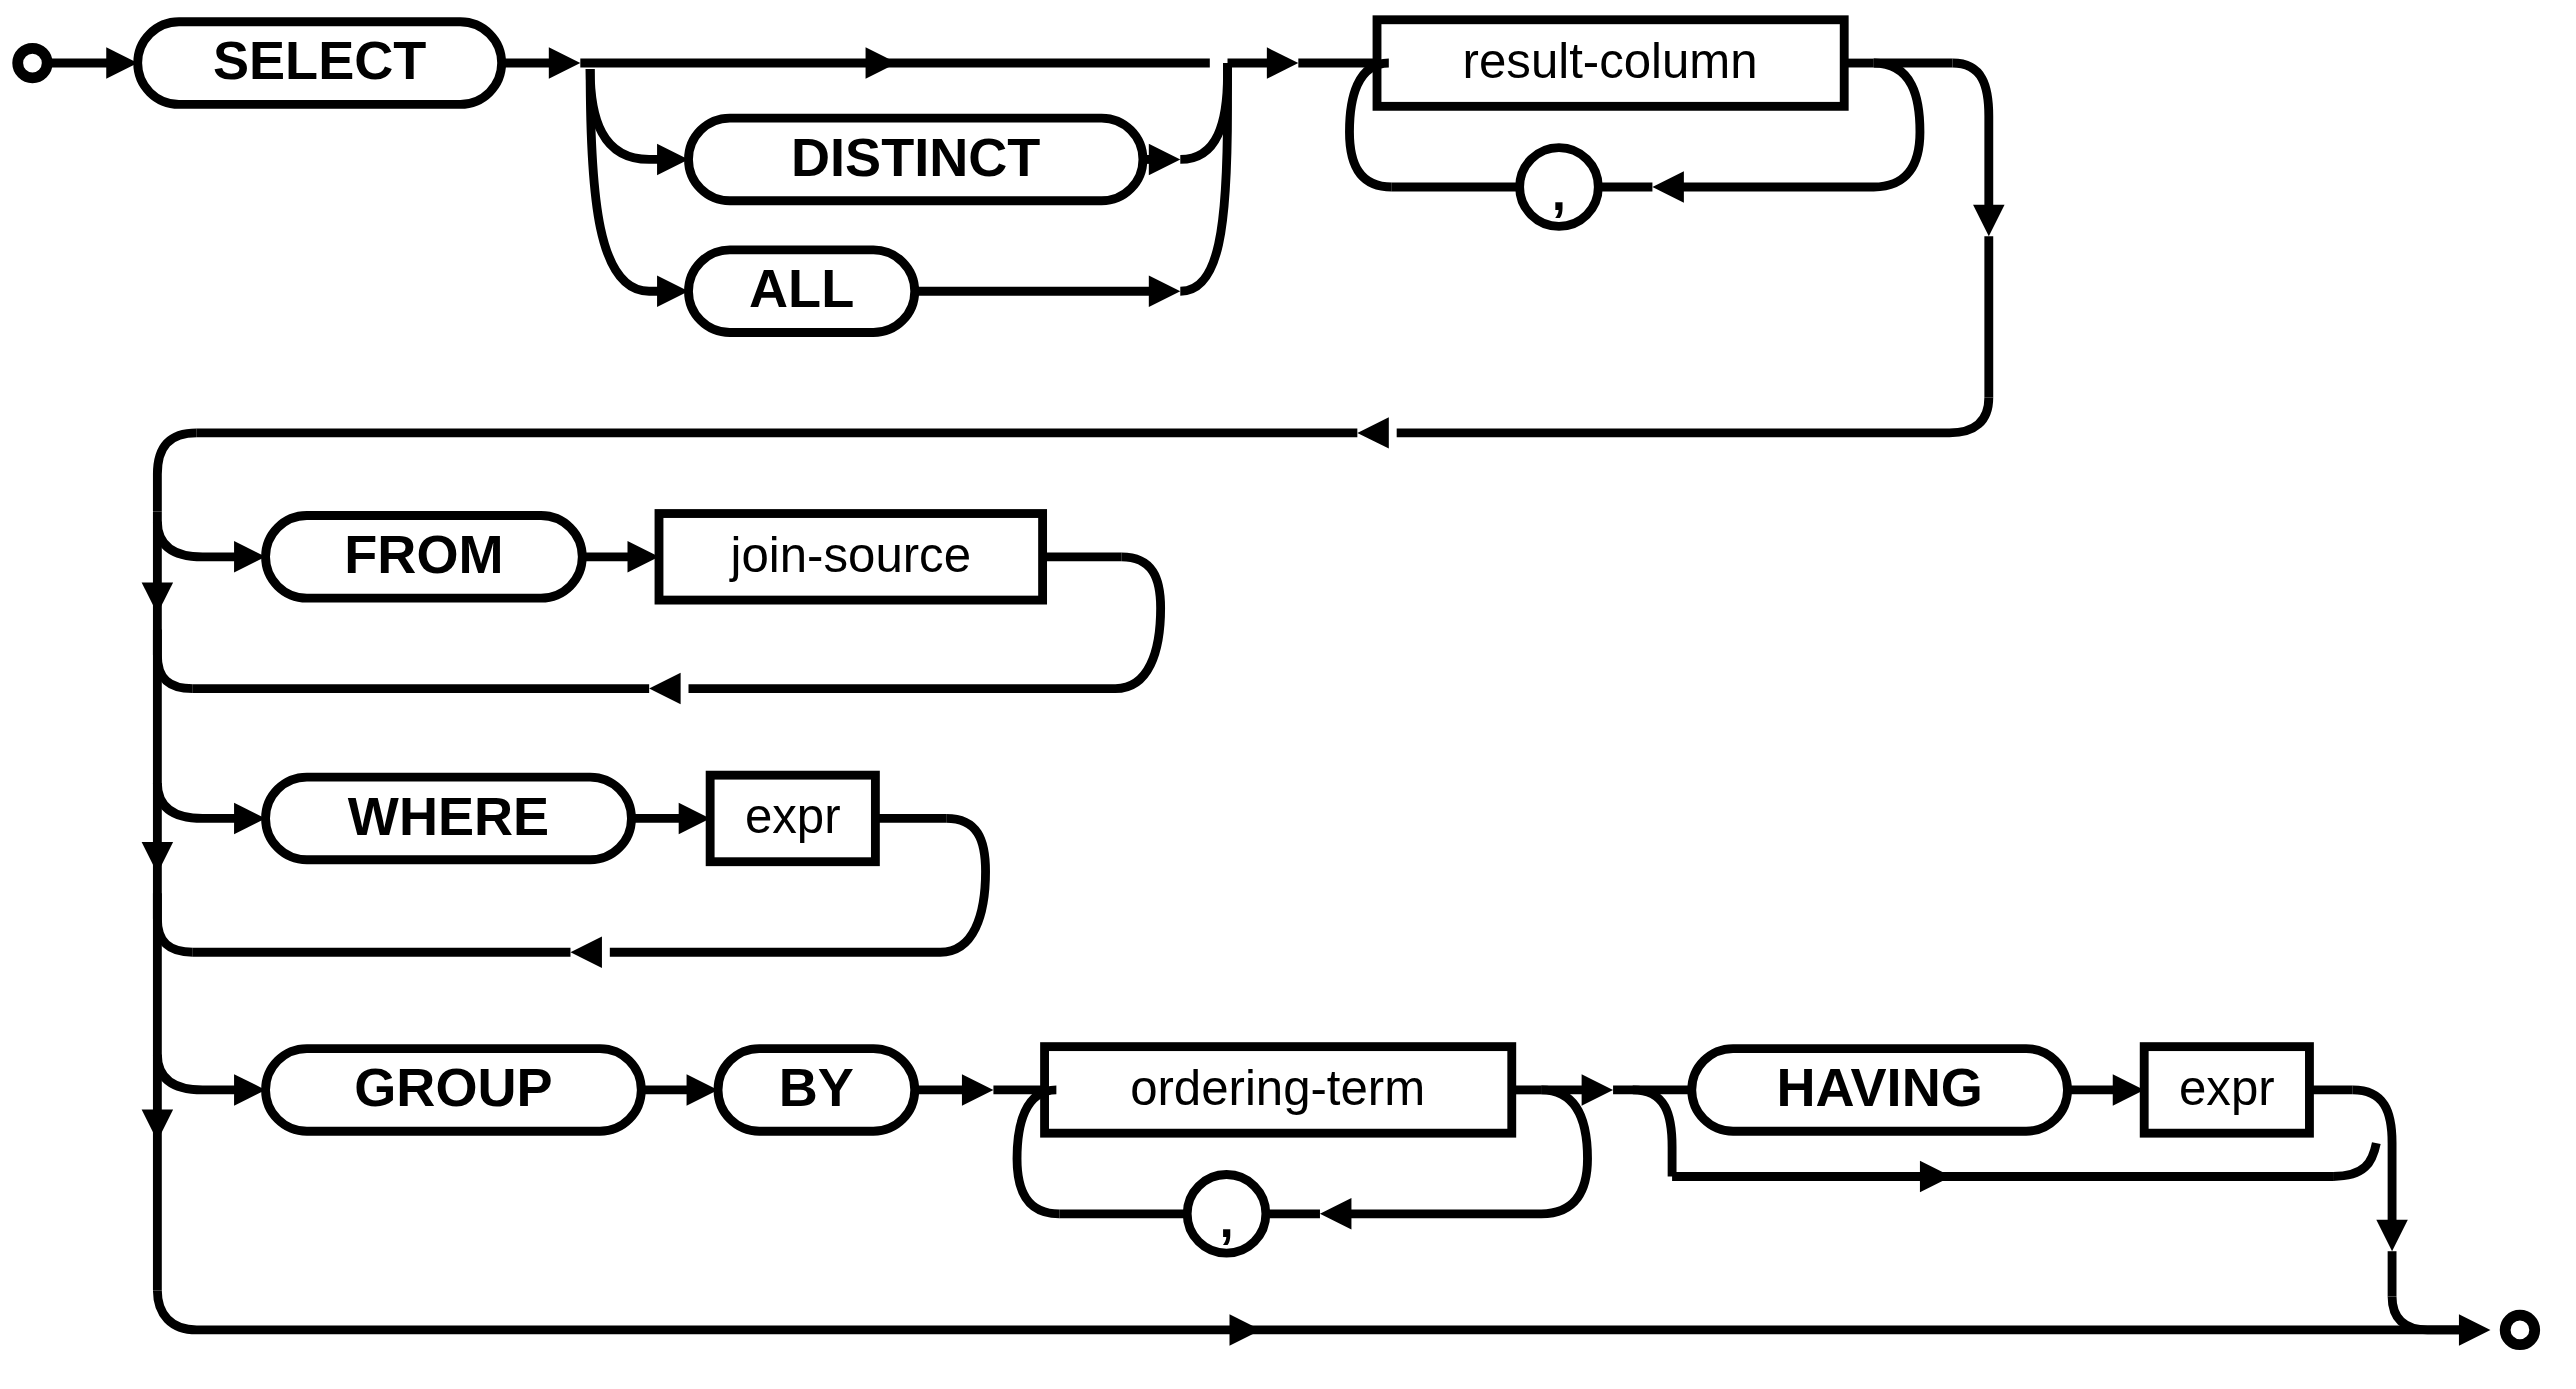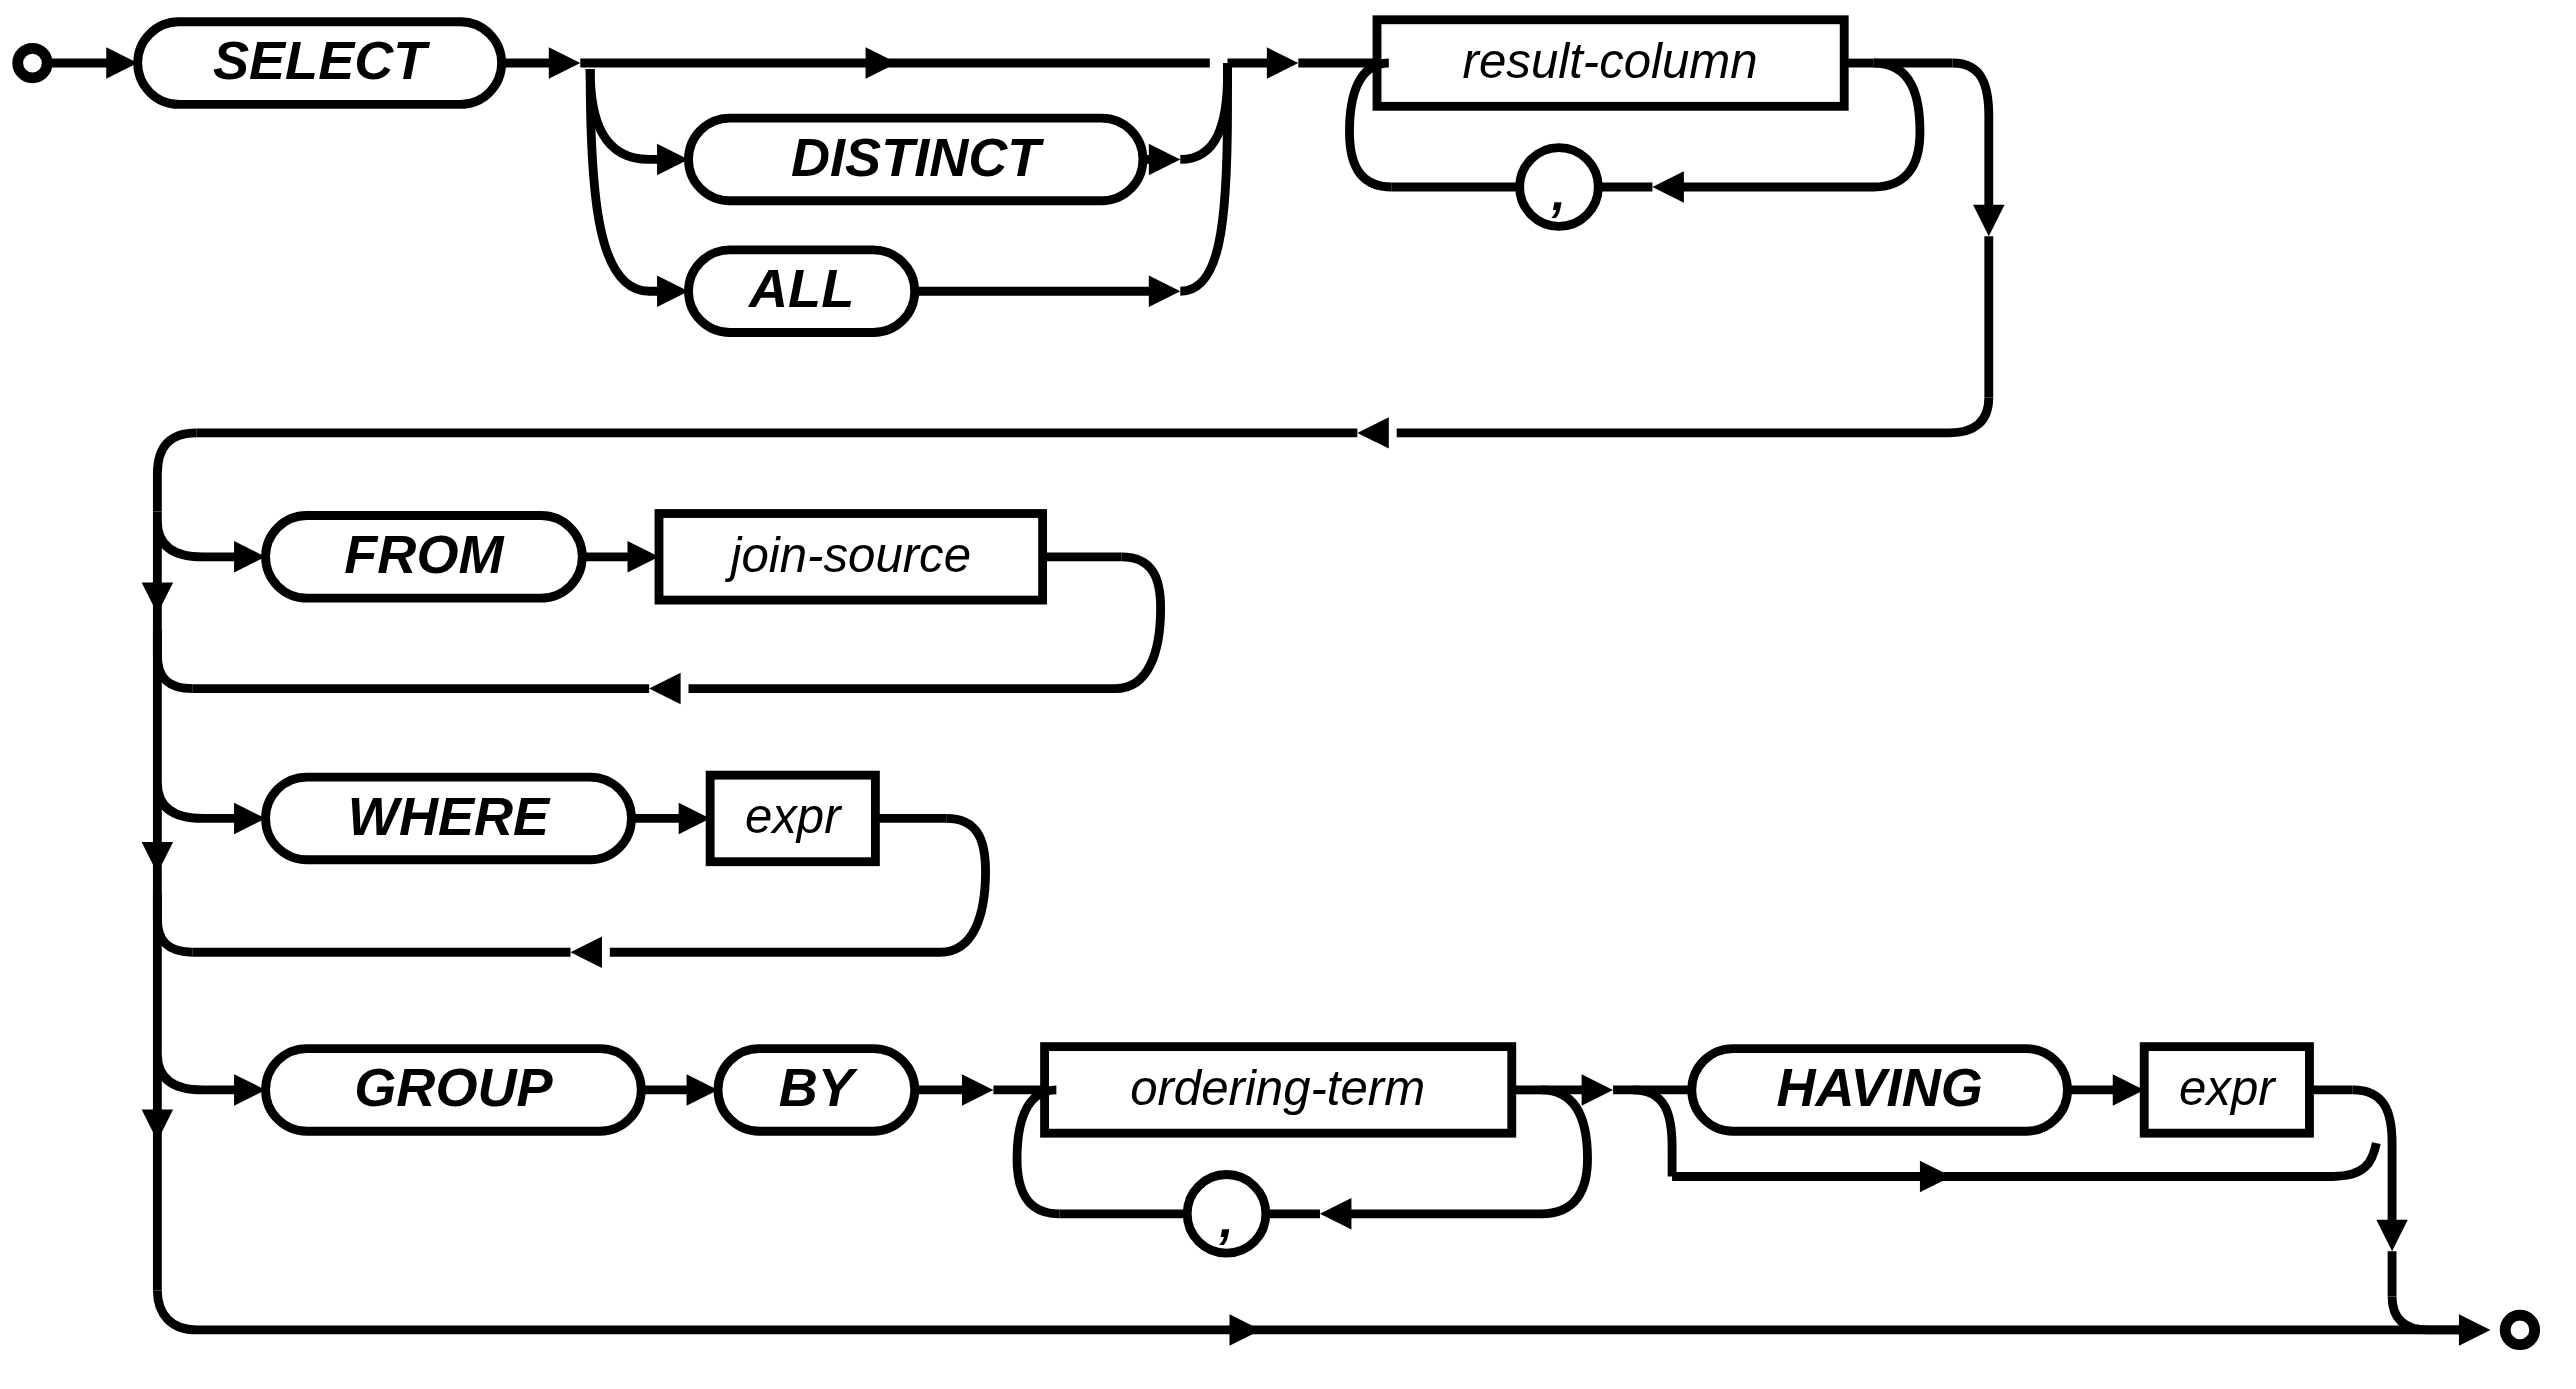--- a/index.html
+++ b/index.html
@@ -9,21 +9,20 @@
   }
   body {
     font-family: "Liberation Sans", sans-serif;
   }
   #diagram-root {
     position: relative;
     width: 2576px;
     height: 1370px;
     background: #ffffff;
     overflow: hidden;
-    font-style: italic;
   }
   svg.rr {
     display: block;
     width: 2576px;
     height: 1390px;
   }
   .rail {
     fill: none;
     stroke: #000000;
     stroke-width: 9;

